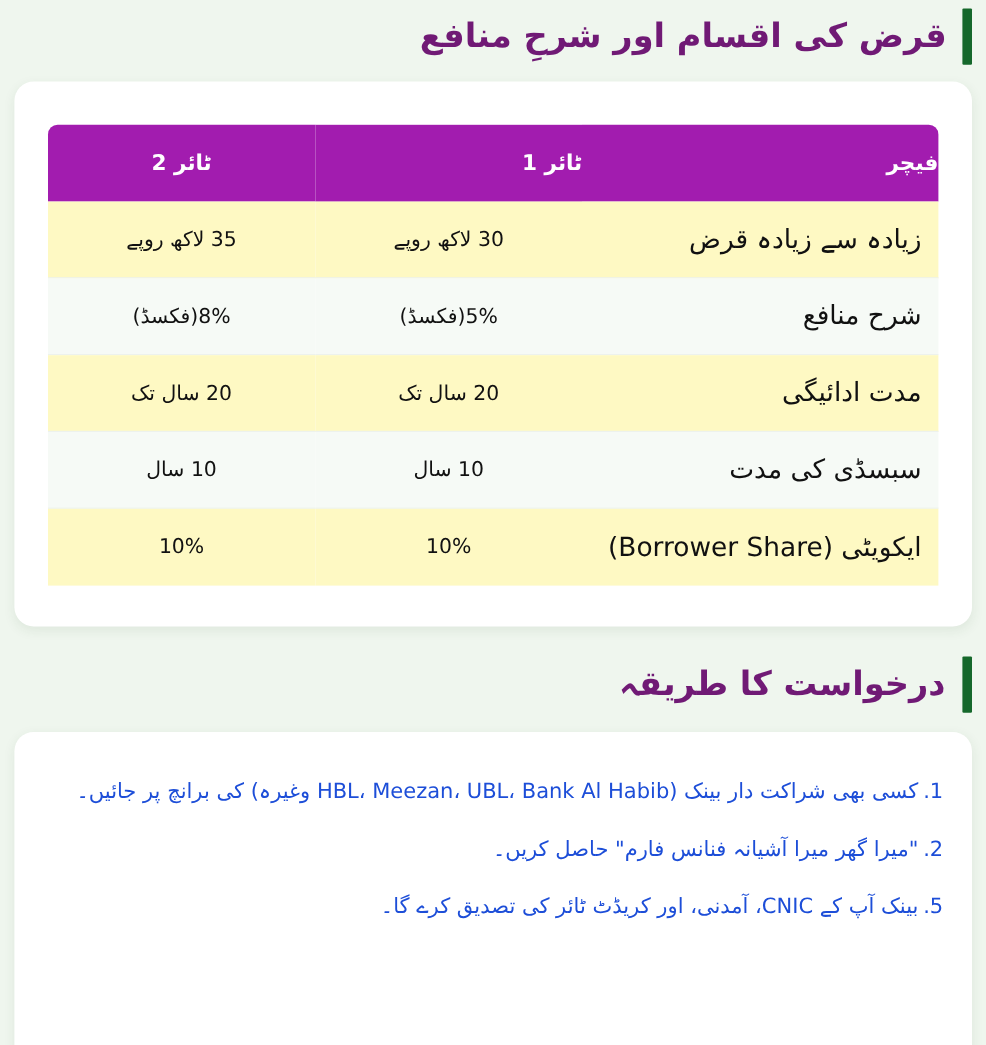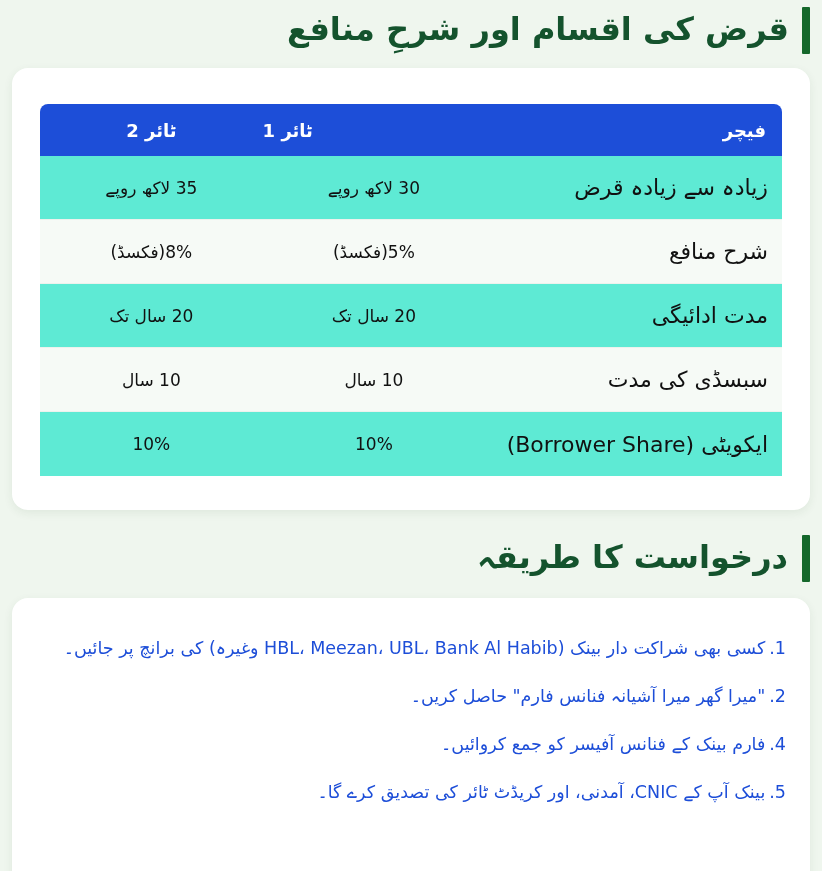--- a/index.html
+++ b/index.html
@@ -10,38 +10,38 @@
     direction:rtl;
     color:#111;
   }
   .section-head {
     display:flex; align-items:center; gap:13px;
     margin:0 12px; height:48px;
   }
   .section-head.first { margin-top:6px; }
   .section-head.second { margin-top:24px;gap:14px; }
   .head-bar { width:8px; height:47px; background:#15682b; border-radius:1px; flex:0 0 auto; }
-  .head-title { font-size:32px; font-weight:700; color:#14532d; line-height:1.1; }
+  .head-title { font-size:28px; font-weight:700; color:#701a75; line-height:1.1; }
   .card {
     background:#ffffff; border-radius:16px; margin:0 12px;
     box-shadow:0 3px 10px rgba(40,80,40,.08);
   }
   .card.rates { margin-top:14px; padding:36px 28px 34px; }
   .card.apply { margin-top:16px; padding:38px 24px; height:320px; border-radius:16px 16px 0 0; }
   table { width:100%; border-collapse:separate; border-spacing:0; direction:rtl; }
   thead th {
-    background:#1d4ed8; color:#ffffff; height:52px;
+    background:#a21caf; color:#ffffff; height:64px;
     font-size:18px; font-weight:700; vertical-align:middle;
   }
-  th.col-feature { width:40%; text-align:right; padding-left:8px; padding-right:16px; border-radius:0 8px 0 0; }
-  th.col-tier1  { width:30%; text-align:left; }
+  th.col-feature { width:40%; text-align:right; padding-left:8px; border-radius:0 8px 0 0; }
+  th.col-tier1  { width:30%; text-align:right; }
   th.col-tier2  { width:30%; text-align:center; border-radius:8px 0 0 0; }
   tbody td {
     height:64px; vertical-align:middle; font-size:17px;
-    border-bottom:1px solid #edf2ed; background:#5eead4;
+    border-bottom:1px solid #edf2ed; background:#fef9c3;
   }
   tbody tr:nth-child(even) td { background:#f6faf6; }
   tbody tr:last-child td { border-bottom:none; }
   td.feature { text-align:right; padding-right:14px; font-size:22px; }
   td.val { text-align:center; }
   .step {
     text-align:right; font-size:17.5px; line-height:24px;
     margin-bottom:24px; color:#1d4ed8;
   }
   .step:last-child { margin-bottom:0; }
@@ -100,18 +100,15 @@
 </div>
 
 <div class="card apply">
   <div class="step">
     <span class="step-num">1.</span><span>کسی بھی شراکت دار بینک (HBL، Meezan، UBL، Bank Al Habib وغیرہ) کی برانچ پر جائیں۔</span>
   </div>
   <div class="step">
     <span class="step-num">2.</span><span>"میرا گھر میرا آشیانہ فنانس فارم" حاصل کریں۔</span>
   </div>
   <div class="step">
-    <span class="step-num">4.</span><span>فارم بینک کے فنانس آفیسر کو جمع کروائیں۔</span>
-  </div>
-  <div class="step">
     <span class="step-num">5.</span><span>بینک آپ کے CNIC، آمدنی، اور کریڈٹ ٹائر کی تصدیق کرے گا۔</span>
   </div>
 </div>
 
 </body></html>

